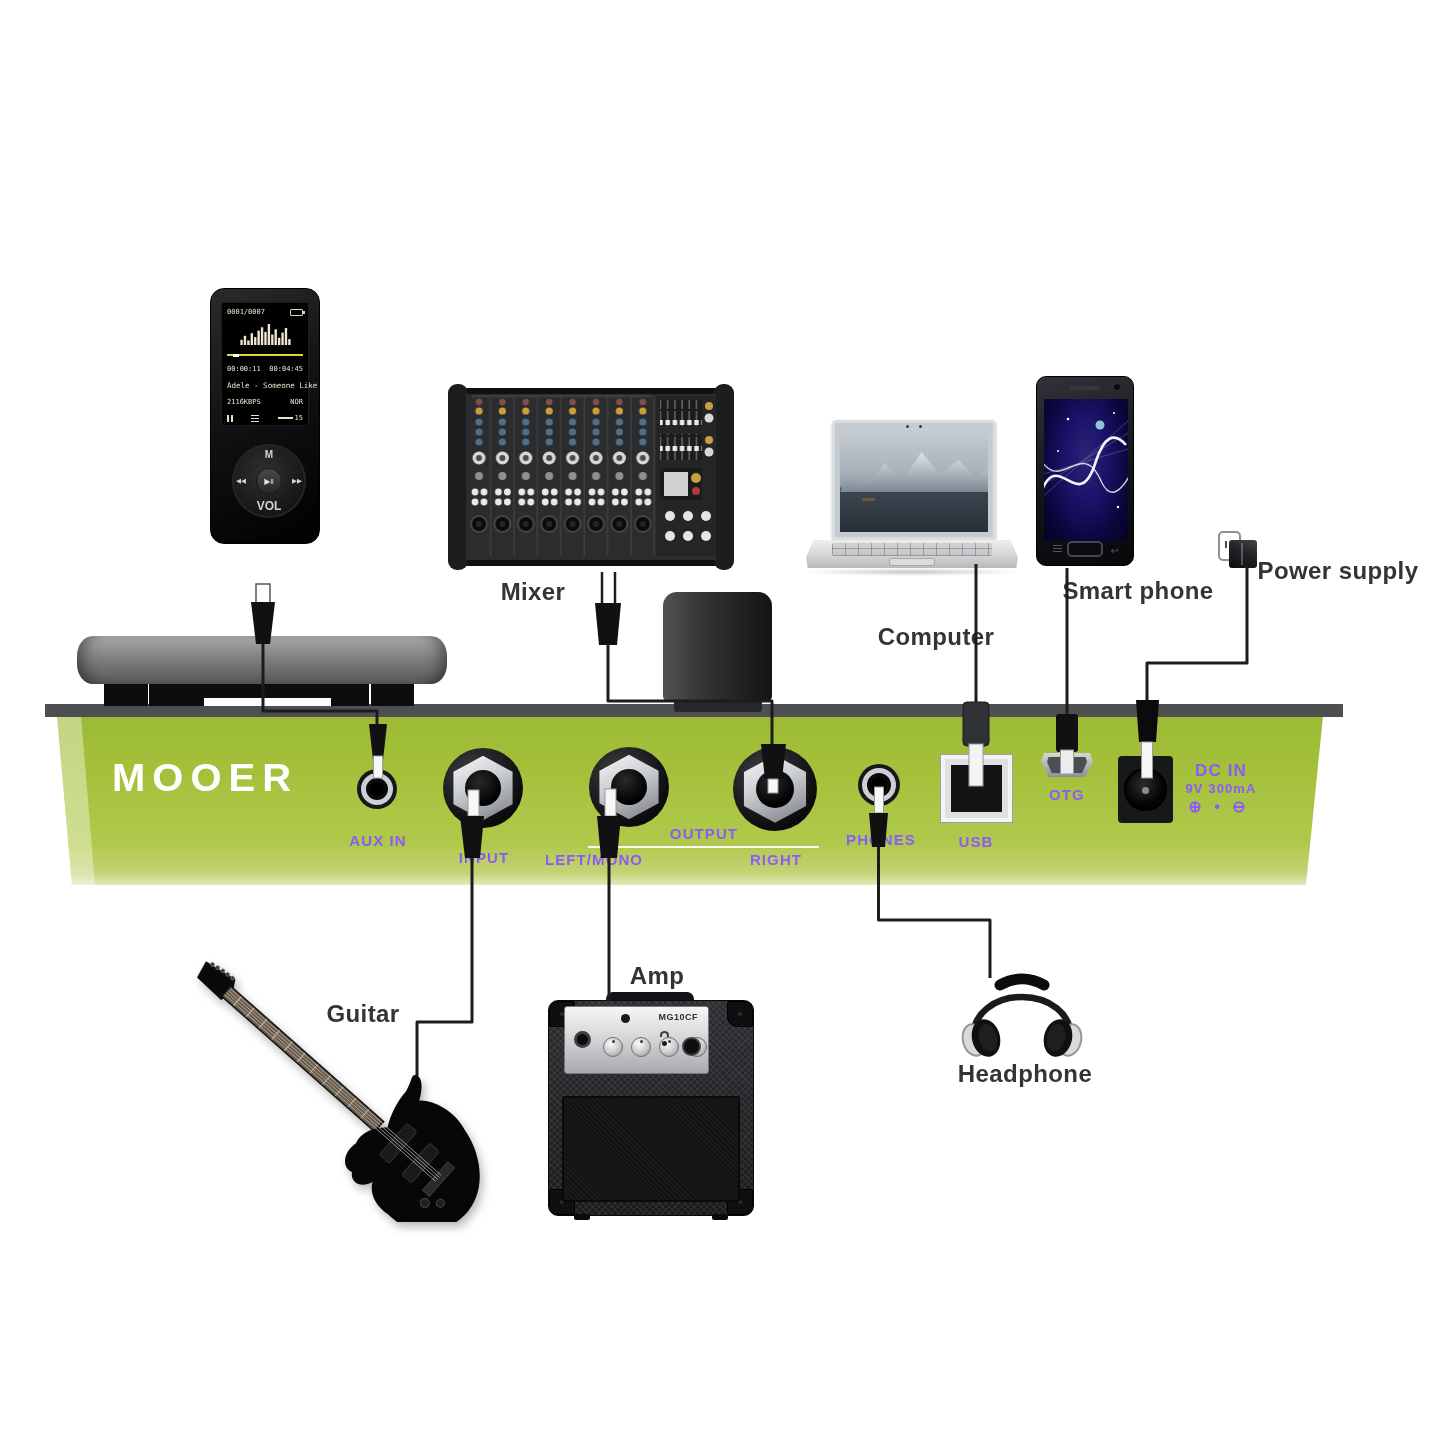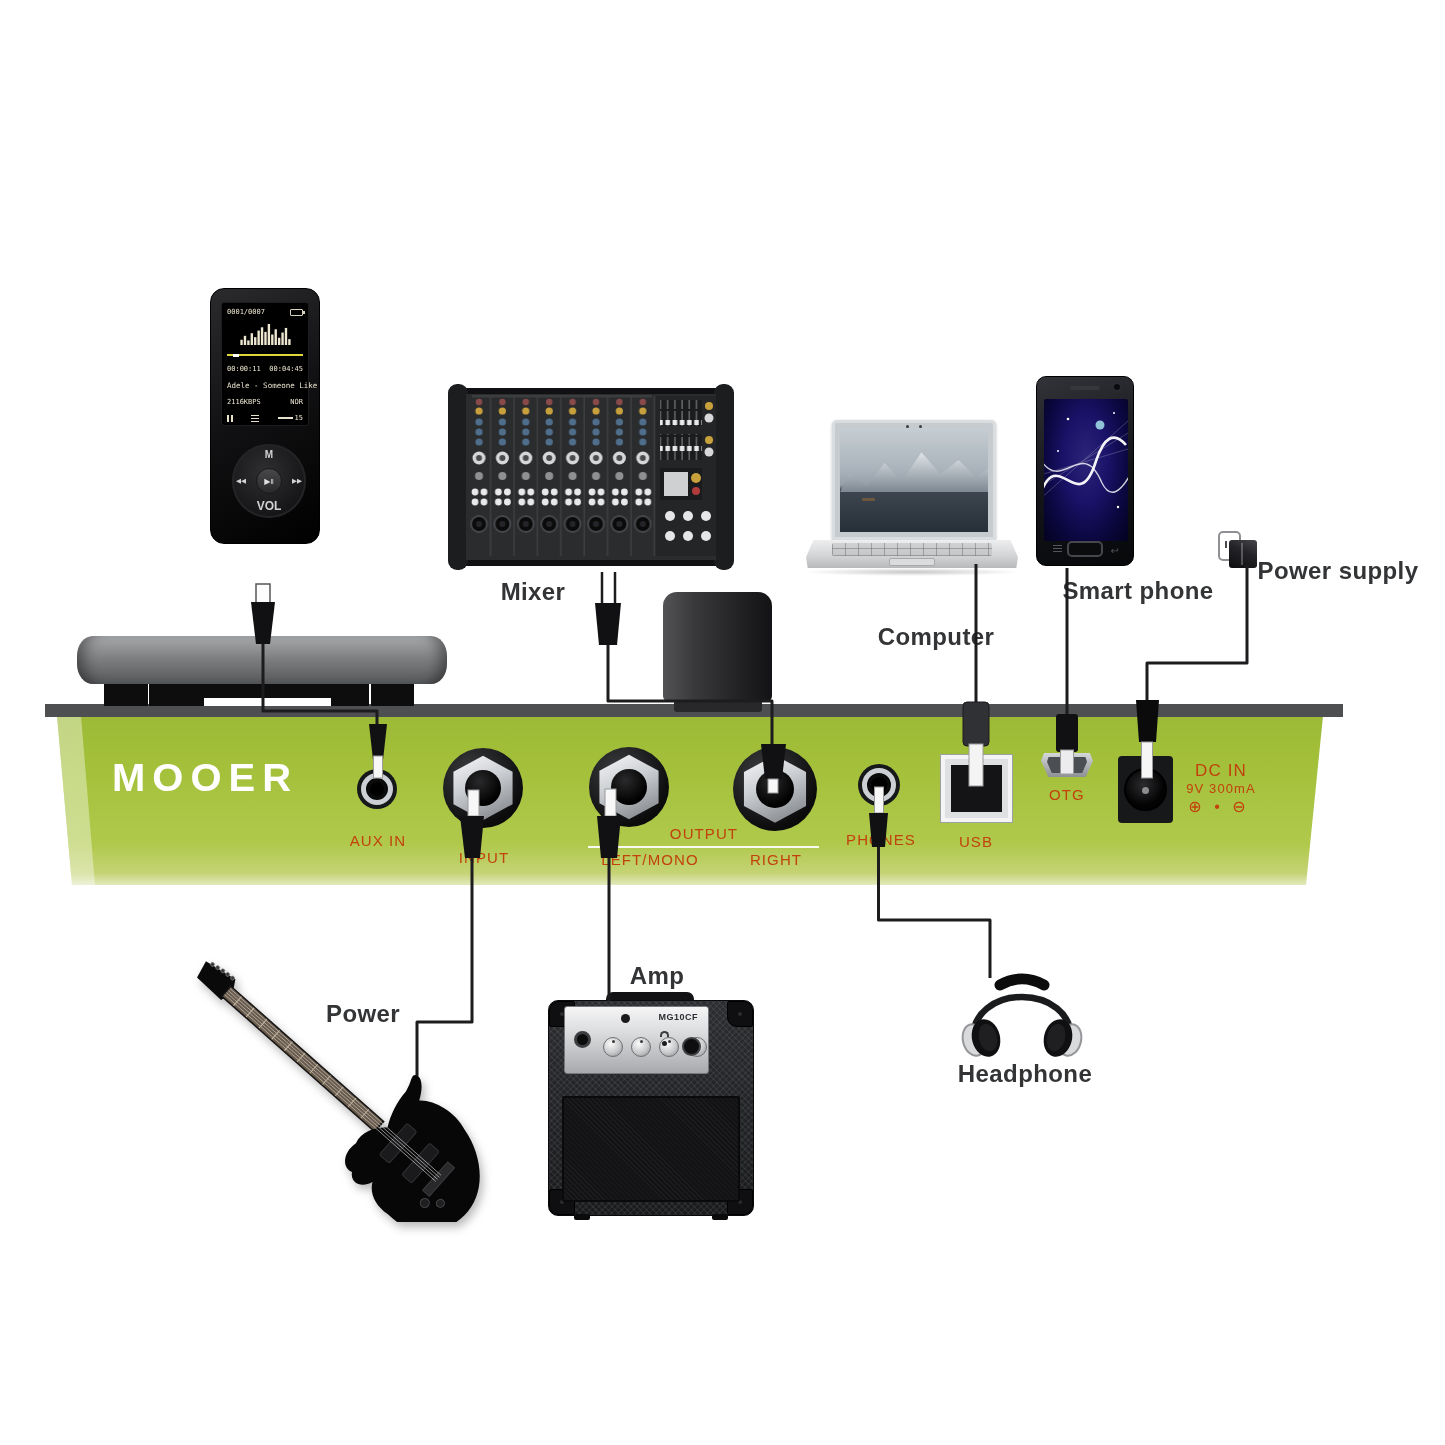--- a/index.html
+++ b/index.html
@@ -15,21 +15,21 @@
   
   .strip { position:absolute; left:45px; top:704px; width:1298px; height:13px; background:#4e4f51; z-index:6; }
   .green { position:absolute; left:45px; top:716px; width:1300px; height:169px; z-index:5;
            clip-path: polygon(12px 0, 1278px 0, 1261px 169px, 27px 169px);
            background: linear-gradient(180deg,#9cba35 0%, #a6c23d 38%, #b0c94c 76%, #c5d375 93%, #e3e9bd 100%); }
   .green-hl { position:absolute; left:45px; top:716px; width:1300px; height:169px; z-index:5;
            clip-path: polygon(12px 0, 36px 0, 50px 169px, 27px 169px);
            background: linear-gradient(90deg, rgba(255,255,255,.4), rgba(255,255,255,0)); }
   .logo { position:absolute; left:112px; top:756px; width:210px; z-index:8; color:#fff;
           font-size:40px; font-weight:800; letter-spacing:7px; transform:scaleY(.96); }
-  .plbl { position:absolute; transform:translateX(-50%); color:#c2410c; font-weight:400; font-size:15px;
+  .plbl { position:absolute; transform:translateX(-50%); color:#8b5cf6; font-weight:700; font-size:15px;
           letter-spacing:1.1px; white-space:nowrap; z-index:8; }
   .pline { position:absolute; left:588px; top:846px; width:231px; height:2px; background:rgba(255,255,255,.92); z-index:8; }
 
   
   .jack { position:absolute; border-radius:50%; z-index:7;
           background: radial-gradient(circle at 36% 30%, #3c3d40, #0b0b0c 72%); }
   .jack .nut { position:absolute; inset:8%; clip-path: polygon(50% 2%, 94% 26%, 94% 74%, 50% 98%, 6% 74%, 6% 26%);
                background: linear-gradient(155deg,#fbfbfc 0%, #cdd0d4 42%, #8b8e93 85%); }
   .jack .hole { position:absolute; inset:27%; border-radius:50%;
                background: radial-gradient(circle at 40% 32%, #2a2a2c, #000 70%); }
@@ -219,21 +219,21 @@
     </div>
   <div class="dcport">
     <div class="ring"></div>
     <div class="pin"></div>
   </div>
 
   <div class="plbl" style="left:378px; top:832px;">AUX IN</div>
   <div class="plbl" style="left:484px; top:849px;">INPUT</div>
   <div class="plbl" style="left:704px; top:825px;">OUTPUT</div>
   <div class="pline"></div>
-  <div class="plbl" style="left:650px; top:851px;">LEFT/MONO</div>
+  <div class="plbl" style="left:594px; top:851px;">LEFT/MONO</div>
   <div class="plbl" style="left:776px; top:851px;">RIGHT</div>
   <div class="plbl" style="left:881px; top:831px;">PHONES</div>
   <div class="plbl" style="left:976px; top:833px;">USB</div>
   <div class="plbl" style="left:1067px; top:786px;">OTG</div>
   <div class="plbl" style="left:1221px; top:761px; font-size:17px;">DC IN</div>
   <div class="plbl" style="left:1221px; top:781px; font-size:13px;">9V 300mA</div>
   <div class="plbl" style="left:1219px; top:797px; font-size:16px; letter-spacing:4px;">⊕ • ⊖</div>
 
   <div class="mp3">
     <div class="mp3-screen">
@@ -441,21 +441,21 @@
       <g stroke="#b9b9bb" stroke-width=".8" opacity=".9">
         <line x1="36" y1="-4.5" x2="318" y2="-4.5"></line>
           <line x1="36" y1="-1.8" x2="318" y2="-1.8"></line>
         <line x1="36" y1="0.9" x2="318" y2="0.9"></line>
           <line x1="36" y1="3.6" x2="318" y2="3.6"></line>
       </g>
       <circle cx="324" cy="27" r="4.5" fill="#1f1f21" stroke="#4a4a4c"></circle>
       <circle cx="336" cy="17" r="4" fill="#1f1f21" stroke="#4a4a4c"></circle>
     </g>
   </svg>
-  <div class="lbl" style="left:363px; top:1000px;">Power</div>
+  <div class="lbl" style="left:363px; top:1000px;">Guitar</div>
 
   <div class="amp">
     <div class="amp-handle"></div>
     <div class="amp-body"></div>
     <div class="amp-corner" style="left:1px; top:1px; border-radius:9px 2px 10px 2px;">
         <i></i>
       </div>
     <div class="amp-corner" style="right:1px; top:1px; border-radius:2px 9px 2px 10px;">
         <i></i>
       </div>

